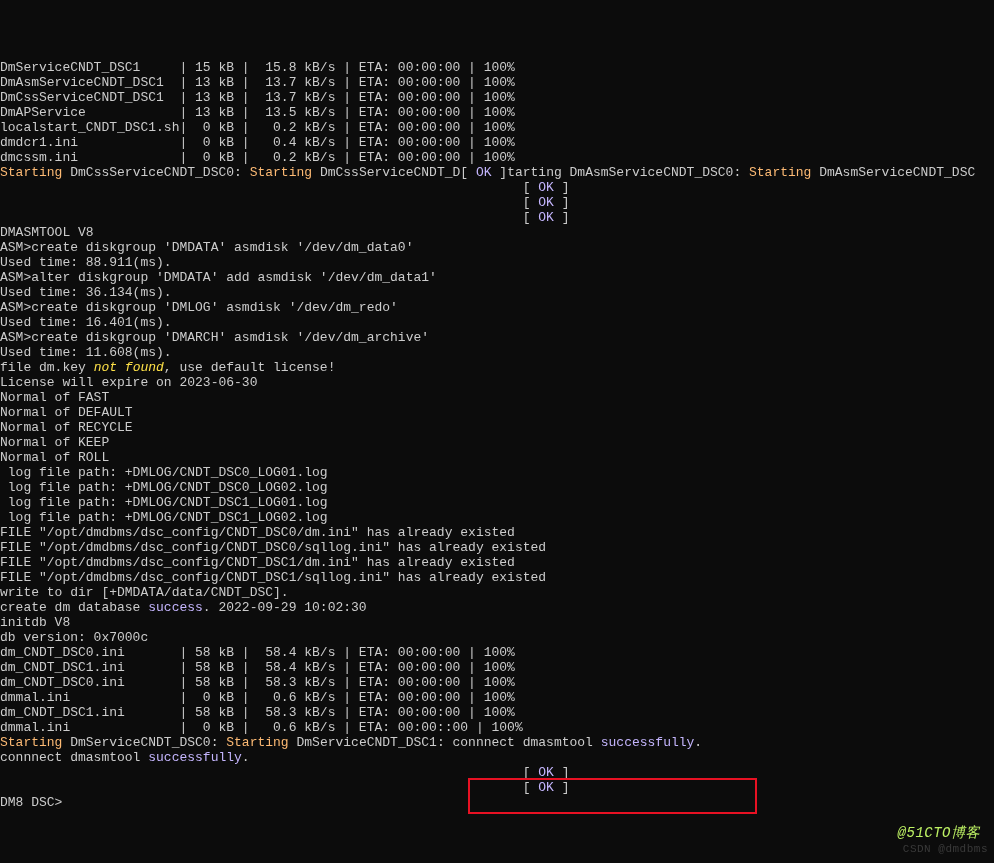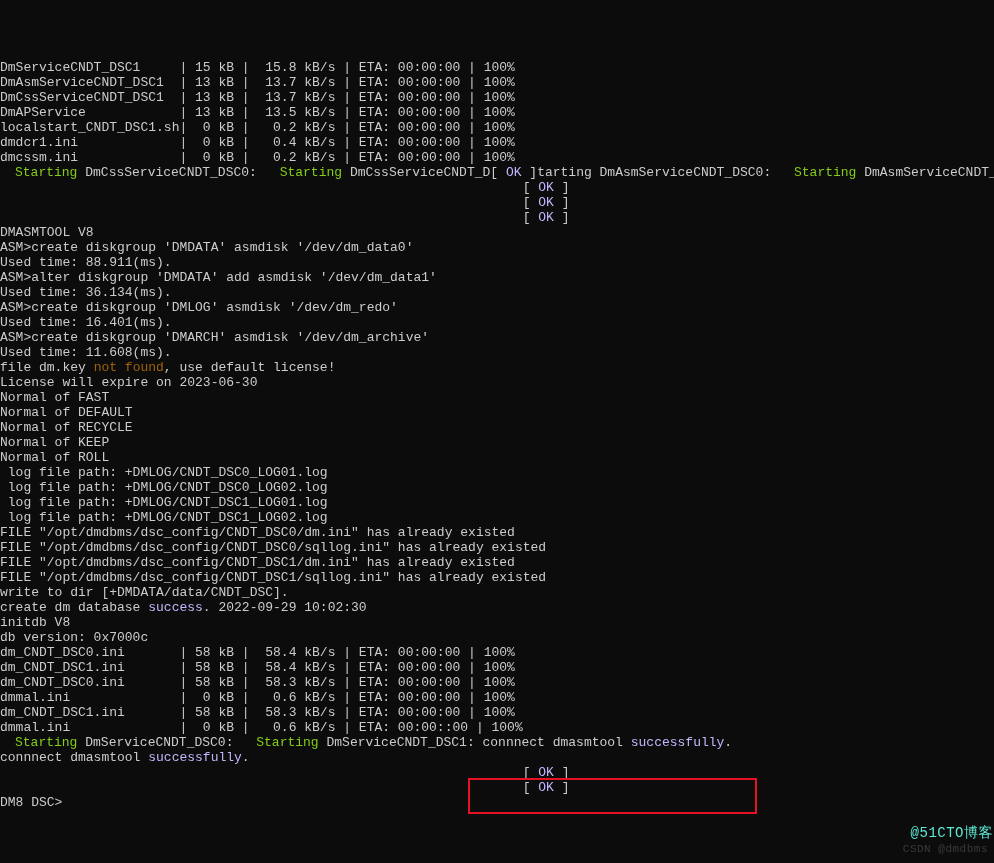--- a/index.html
+++ b/index.html
@@ -12,38 +12,39 @@
     line-height: 15px;
     width: 994px;
     height: 863px;
     overflow: hidden;
     white-space: pre;
   }
   .term {
     padding: 0;
     position: relative;
   }
-  .cyan { color: #84cc16; padding-left: 15px; }
+  .cyan { color: #fdba74; }
   .green { color: #c4b5fd; }
-  .yellow { color: #a16207; }
+  .yellow { color: #fde047; font-style: italic; }
   .highlight-box {
     position: absolute;
     border: 2px solid #e81123;
     left: 468px;
     top: 778px;
     width: 285px;
     height: 32px;
     pointer-events: none;
   }
   .wm1 {
     position: absolute;
-    right: 1px;
+    right: 14px;
     bottom: 22px;
-    color: #5eead4;
+    color: #bef264;
     font-size: 14px;
+    font-style: italic;
     letter-spacing: 0.5px;
   }
   .wm2 {
     position: absolute;
     right: 6px;
     bottom: 6px;
     color: #3a3a3a;
     font-size: 11px;
     letter-spacing: 0.5px;
   }

